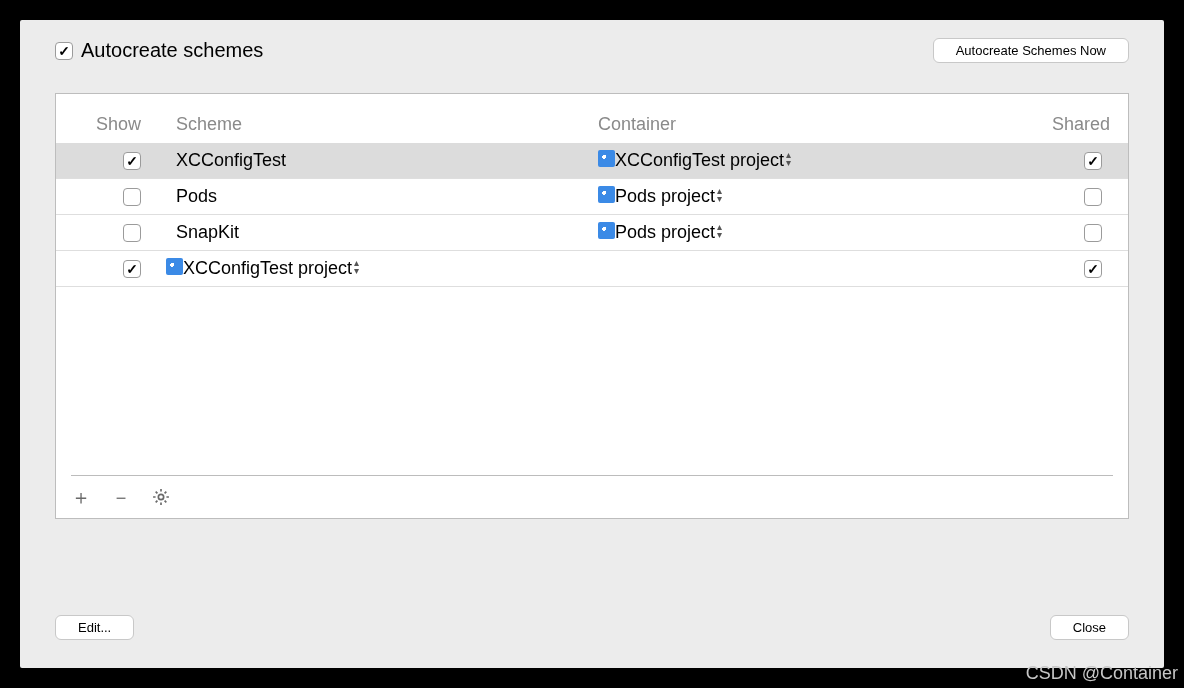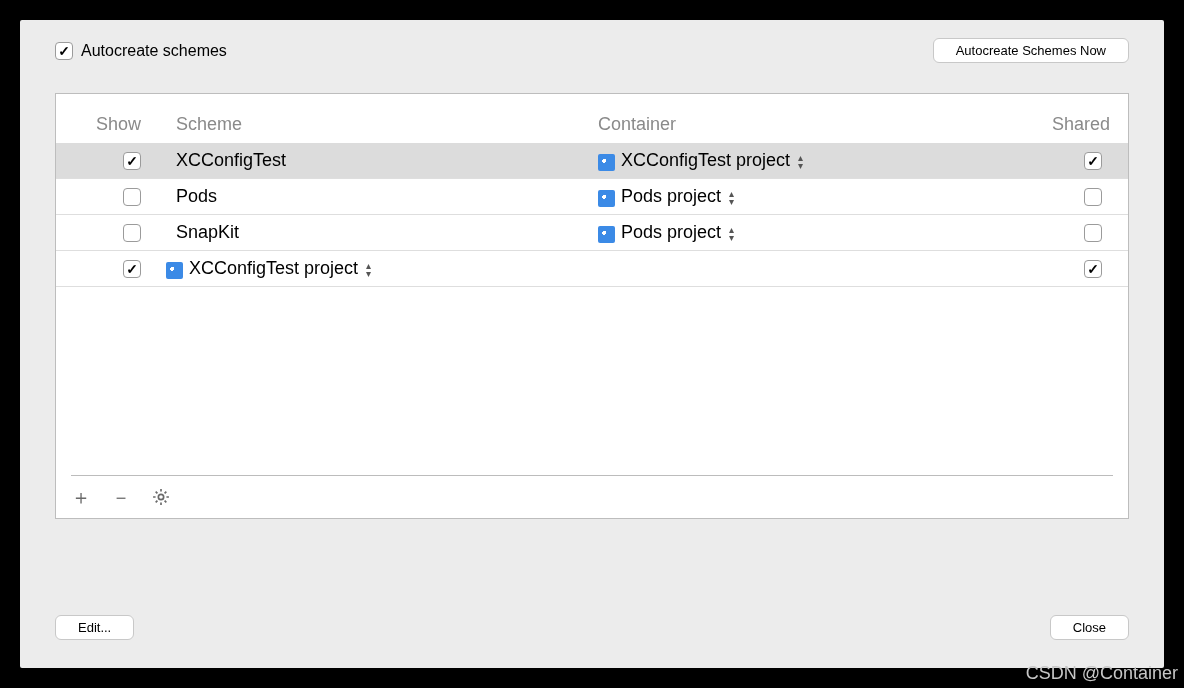--- a/index.html
+++ b/index.html
@@ -1,34 +1,34 @@
 <!DOCTYPE html>
 <html><head>
 <meta charset="utf-8">
 <style>
   * { box-sizing: border-box; font-family: -apple-system, "Helvetica Neue", Arial, sans-serif; }
   body { margin: 0; background: #000; width: 1184px; height: 688px; overflow: hidden; position: relative; }
   .frame { position: absolute; left: 20px; top: 20px; width: 1144px; height: 648px; background: #ececec; border-radius: 2px; }
   .topbar { display: flex; align-items: center; justify-content: space-between; padding: 18px 35px 14px 35px; }
-  .cb-label { display: flex; align-items: center; gap: 8px; font-size: 16px; color: #000; }
+  .cb-label { display: flex; align-items: center; gap: 8px; font-size: 20px; color: #000; }
   .mac-checkbox { width: 18px; height: 18px; border: 1px solid #9b9b9b; border-radius: 4px; background: #fff; display: inline-flex; align-items: center; justify-content: center; cursor: pointer; }
   .mac-checkbox.checked::after { content: "✓"; font-size: 14px; font-weight: 700; color: #000; line-height: 1; }
   .mac-btn { background: #fff; border: 1px solid #c8c8c8; border-radius: 6px; padding: 4px 22px; font-size: 13px; color: #000; cursor: pointer; }
   .panel { position: absolute; left: 35px; top: 73px; right: 35px; height: 426px; border: 1px solid #bdbdbd; background: #fff; display: flex; flex-direction: column; }
   .hdr-row { display: flex; padding: 20px 0 8px 0; color: #8a8a8a; font-size: 18px; }
   .col-show { width: 110px; text-align: right; padding-right: 25px; }
   .col-scheme { width: 432px; padding-left: 10px; }
   .col-container { flex: 1; }
   .col-shared { width: 100px; text-align: right; padding-right: 18px; }
   .rows { flex: 1; overflow: hidden; }
   .row { display: flex; align-items: center; height: 36px; border-bottom: 1px solid #dedede; font-size: 18px; color: #000; }
   .row.selected { background: linear-gradient(#dcdcdc,#dcdcdc); color: #000; }
   .row .col-show { display: flex; justify-content: flex-end; align-items: center; padding-right: 25px; }
   .row .col-scheme { padding-left: 10px; }
-  .row .col-container { display: flex; align-items: flex-end; gap: 6px; }
+  .row .col-container { display: flex; align-items: flex-start; }
   .row .col-shared { display: flex; justify-content: flex-end; align-items: center; padding-right: 26px; }
   .proj-icon { width: 17px; height: 17px; background: #3b8ae6; border-radius: 2px; display: inline-block; position: relative; }
   .proj-icon::after { content:""; position:absolute; left:3px; top:4px; width:11px; height:7px; background: radial-gradient(circle at 30% 40%, #fff 2px, transparent 2px); }
   .stepper { width:12px; height:18px; display:inline-flex; flex-direction:column; justify-content:center; margin-left:2px; color:#555; }
   .stepper::before { content:"▴"; font-size:10px; line-height:8px; }
   .stepper::after  { content:"▾"; font-size:10px; line-height:8px; }
   .sep-line { height:0; border-top:1px solid #bcbcbc; margin: 0 15px 0 15px; }
   .toolbar { display:flex; align-items:center; gap:18px; padding: 10px 0 10px 14px; }
   .tool-ic { width:22px; height:22px; display:flex; align-items:center; justify-content:center; color:#6a6a6a; cursor:pointer; font-size:20px; }
   .gear svg { width:20px; height:20px; }

